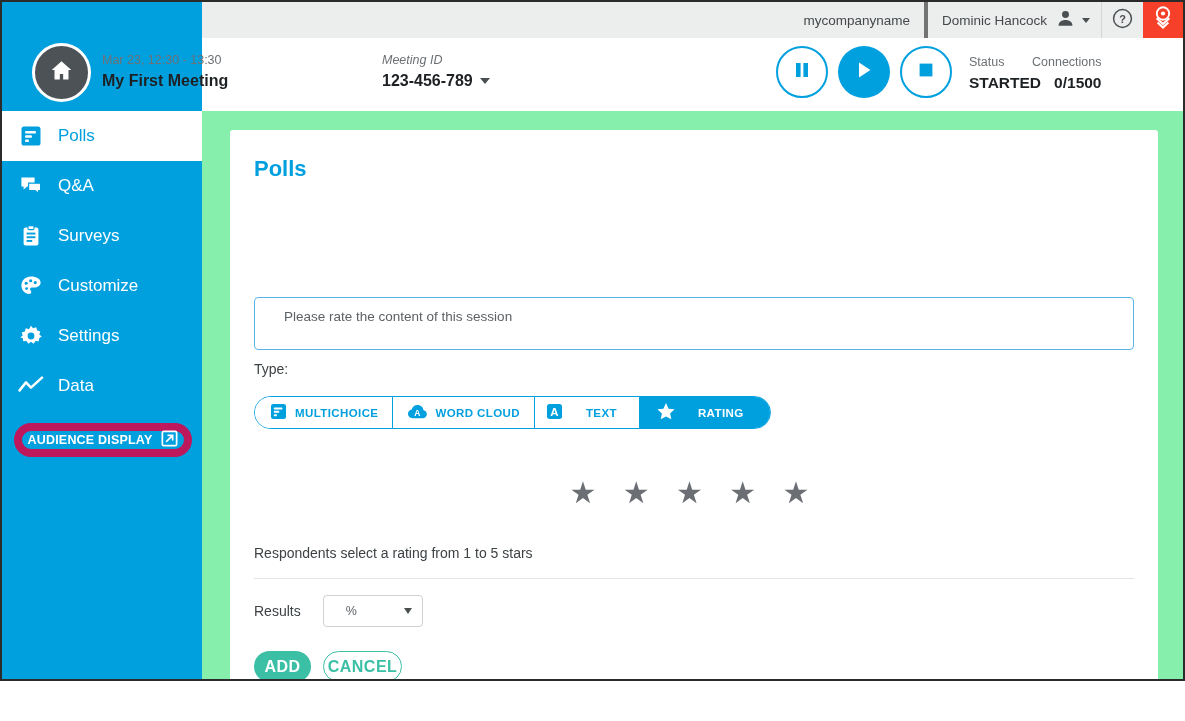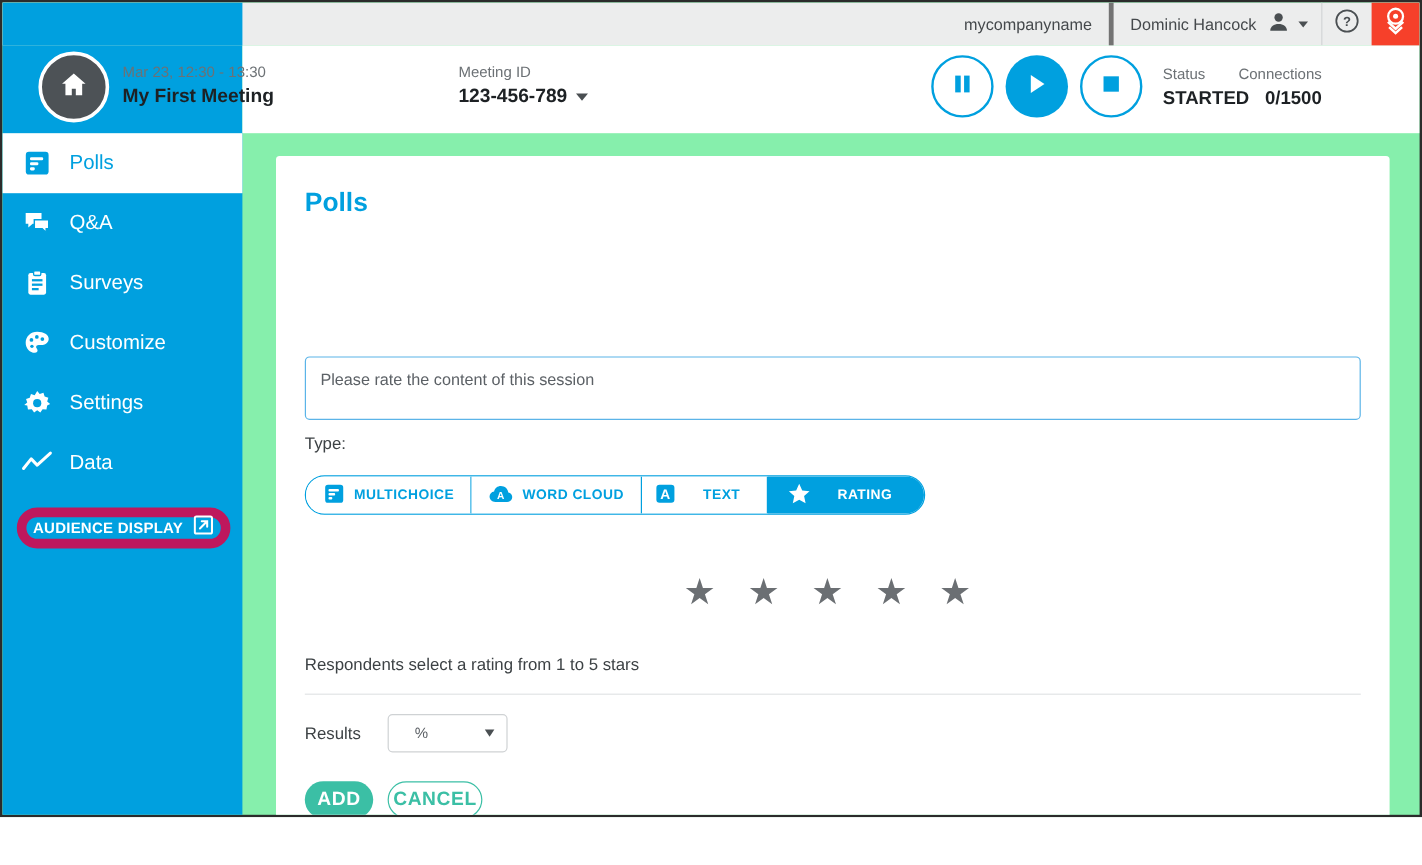--- a/index.html
+++ b/index.html
@@ -127,20 +127,21 @@
     margin-top: 2px;
   }
   .mid-info {
     position: absolute;
     left: 380px; top: 50px;
   }
   .mid-label {
     font-size: 12.5px;
     color: #6c7175;
     line-height: 16px;
+    font-style: italic;
   }
   .mid-value {
     font-size: 16px;
     font-weight: bold;
     color: #1d2124;
     line-height: 22px;
     margin-top: 2px;
     display: flex;
     align-items: center;
     gap: 7px;
@@ -294,21 +295,21 @@
     left: 24px; top: 167px;
     width: 880px;
     height: 53px;
     border: 1px solid #5bb4e8;
     border-radius: 4px;
     box-sizing: border-box;
     background: #ffffff;
     font-family: "Liberation Sans", sans-serif;
     font-size: 13.5px;
     color: #5c6166;
-    padding: 11px 12px;
+    padding: 11px 29px;
     resize: none;
     outline: none;
   }
   .type-label {
     position: absolute;
     left: 24px; top: 231px;
     font-size: 14px;
     color: #3d4245;
   }
   .type-tabs {

